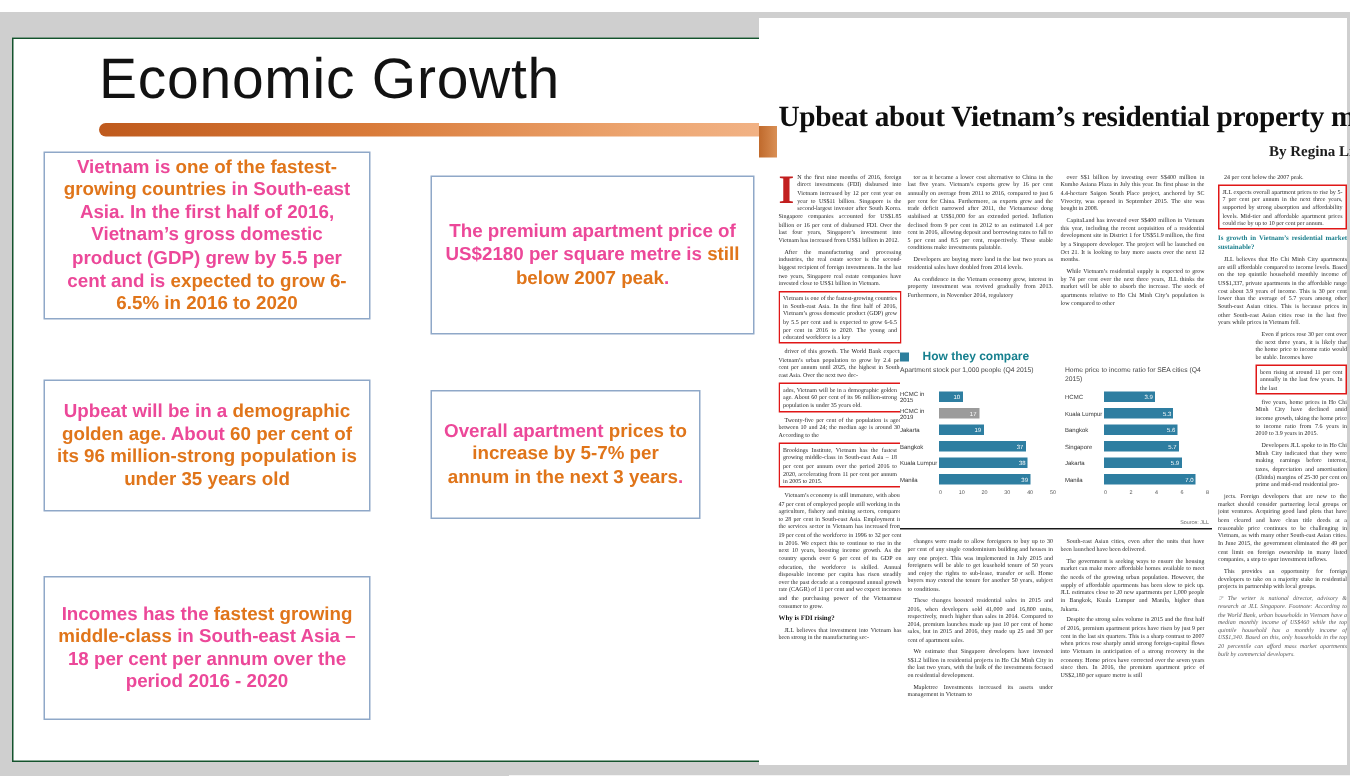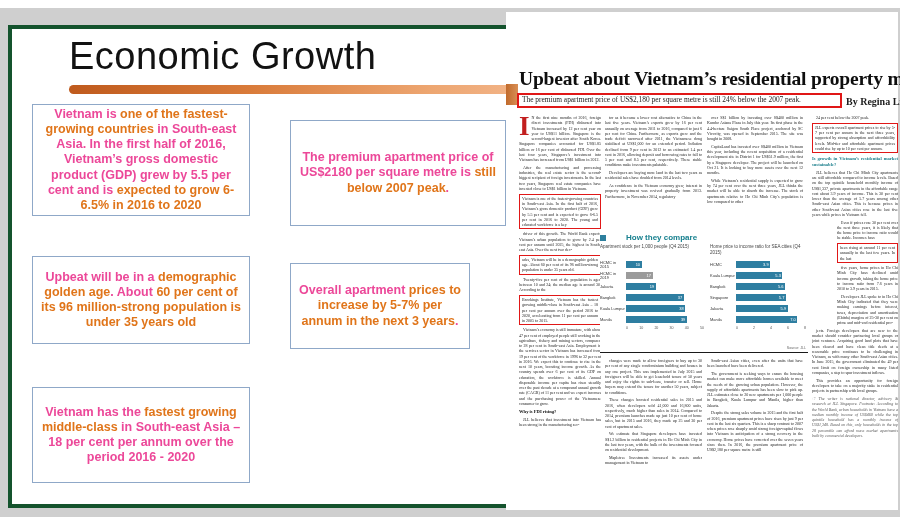--- a/index.html
+++ b/index.html
@@ -1,19 +1,19 @@
 <!DOCTYPE html>
 <html><head>
 <meta charset="utf-8">
 <style>
   html,body{margin:0;padding:0;width:900px;height:517px;background:#ffffff;overflow:hidden;}
   .canvas{position:relative;width:900px;height:517px;background:#fff;font-family:"Liberation Sans",sans-serif;}
   .gray-mat{position:absolute;left:0;top:8px;width:900px;height:509px;background:#cfcfcf;}
   
-  .slide{position:absolute;left:8px;top:25px;width:885px;height:483px;background:#fff;border:4px solid #14532d;box-sizing:border-box;}
+  .slide{position:absolute;left:8px;top:25px;width:885px;height:483px;background:#fff;border:1px solid #14532d;box-sizing:border-box;}
   .slide-title{position:absolute;left:57px;top:6px;font-size:38px;color:#121212;letter-spacing:0.5px;font-family:"Liberation Sans",sans-serif;}
   .accent-bar{position:absolute;left:57px;top:56px;width:452px;height:9px;border-radius:5px;background:linear-gradient(90deg,#bf5a1d,#d97b3a 40%,#eda671 80%,#f2b488);}
   .sbox{position:absolute;border:1.3px solid #8fa8c8;background:#fff;display:flex;align-items:center;justify-content:center;text-align:center;
         font-weight:bold;font-size:12.5px;line-height:1.22;padding:4px 8px;box-sizing:border-box;overflow:hidden;color:#1a1a1a;}
   .seg-o{color:#E0751A;} .seg-k{color:#ec4899;}
   .box-l1{left:20px;top:75px;width:218px;height:112px;}
   .box-m1{left:278px;top:91px;width:216px;height:106px;}
   .box-l2{left:20px;top:227px;width:218px;height:88px;}
   .box-m2{left:278px;top:234px;width:180px;height:86px;}
   .box-l3{left:20px;top:358px;width:218px;height:96px;}
@@ -41,21 +41,21 @@
   .ap{margin:0 0 2.5px;}
   .ap.p{text-indent:4px;}
   .ap.redbox{border:1.2px solid #e01717;padding:1px 2px;margin:2px 0;text-indent:0;}
   .ap.indent{margin-left:25px;}
   .ap.head{font-weight:bold;font-size:4.6px;margin:3px 0 1.5px;color:#111;text-indent:0;}
   .ap.head-teal{font-weight:bold;font-size:4.6px;margin:3px 0 1.5px;color:#1b7f8c;text-indent:0;}
   .ap.footnote{font-style:italic;color:#555;}
   .dropcap{float:left;font-size:27px;line-height:0.8;font-weight:bold;color:#c21f1f;margin:1px 2px 0 0;font-family:"Liberation Serif",serif;}
   
   .chartblock{position:absolute;left:94px;top:219px;width:208px;height:122px;background:#fff;border-bottom:1.5px solid #1a1a1a;box-sizing:border-box;font-family:"Liberation Sans",sans-serif;}
-  .chart-title{font-size:8px;font-weight:bold;color:#17808f;margin:2px 0 2px 0;display:flex;align-items:center;gap:20px;}
+  .chart-title{font-size:8px;font-weight:bold;color:#17808f;margin:2px 0 2px 0;display:flex;align-items:center;gap:9px;}
   .bullet{display:inline-block;width:6px;height:6px;background:#2d7f9d;}
   .mc-wrap{display:flex;gap:6px;}
   .minichart{position:relative;}
   .minichart.c0{width:104px;} .minichart.c1{width:96px;}
   .mc-sub{font-size:4.5px;line-height:1.25;color:#444;height:13px;margin-bottom:2px;}
   .mc-row{display:flex;align-items:center;height:11px;}
   .mc-label{width:26px;font-size:4px;color:#333;flex:none;line-height:1;}
   .mc-barwrap{flex:1;height:7px;position:relative;}
   .mc-bar{height:100%;display:flex;justify-content:flex-end;align-items:center;}
   .mc-val{color:#fff;font-size:4px;padding-right:1.5px;line-height:1;}
@@ -78,29 +78,28 @@
     <div class="sbox box-m1">
         <span><span class="seg-k">The premium apartment price of US$2180 per square metre is </span><span class="seg-o">still below 2007 peak</span><span class="seg-k">.</span></span>
       </div>
     <div class="sbox box-l2">
         <span><span class="seg-k">Upbeat will be in a </span><span class="seg-o">demographic golden age</span><span class="seg-k">. About </span><span class="seg-o">60 per cent of its 96 million-strong population is under 35 years old</span></span>
       </div>
     <div class="sbox box-m2">
         <span><span class="seg-k">Overall apartment </span><span class="seg-o">prices to increase by 5-7% per annum in the next 3 years</span><span class="seg-k">.</span></span>
       </div>
     <div class="sbox box-l3">
-        <span><span class="seg-k">Vietnam has the </span><span class="seg-o">fastest growing middle-class</span><span class="seg-k"> in South-east Asia – 18 per cent per annum over the period 2016 - 2020</span></span>
+        <span><span class="seg-k">Incomes has the </span><span class="seg-o">fastest growing middle-class</span><span class="seg-k"> in South-east Asia – 18 per cent per annum over the period 2016 - 2020</span></span>
       </div>
   </div>
 
   <div class="paper">
 
     <div class="tan-tab"></div>
     <div class="headline">Upbeat about Vietnam’s residential property market</div>
-    <div class="standfirst">The premium apartment price of US$2,180 per square metre is still 24% below the 2007 peak.</div>
     <div class="byline">By Regina Lim</div>
 
     <div class="col col1">
         <div class="ap first"><span class="dropcap">I</span>N the first nine months of 2016, foreign direct investments (FDI) disbursed into Vietnam increased by 12 per cent year on year to US$11 billion. Singapore is the second-largest investor after South Korea. Singapore companies accounted for US$1.85 billion or 16 per cent of disbursed FDI. Over the last four years, Singapore’s investment into Vietnam has increased from US$1 billion in 2012.</div>
         <div class="ap p">After the manufacturing and processing industries, the real estate sector is the second-biggest recipient of foreign investments. In the last two years, Singapore real estate companies have invested close to US$1 billion in Vietnam.</div>
         <div class="ap redbox">Vietnam is one of the fastest-growing countries in South-east Asia. In the first half of 2016, Vietnam’s gross domestic product (GDP) grew by 5.5 per cent and is expected to grow 6-6.5 per cent in 2016 to 2020. The young and educated workforce is a key</div>
         <div class="ap p">driver of this growth. The World Bank expects Vietnam’s urban population to grow by 2.4 per cent per annum until 2025, the highest in South-east Asia. Over the next two dec-</div>
         <div class="ap redbox">ades, Vietnam will be in a demographic golden age. About 60 per cent of its 96 million-strong population is under 35 years old.</div>
         <div class="ap p">Twenty-five per cent of the population is aged between 10 and 24; the median age is around 30. According to the</div>
         <div class="ap redbox">Brookings Institute, Vietnam has the fastest growing middle-class in South-east Asia – 18 per cent per annum over the period 2016 to 2020, accelerating from 11 per cent per annum in 2005 to 2015.</div>

